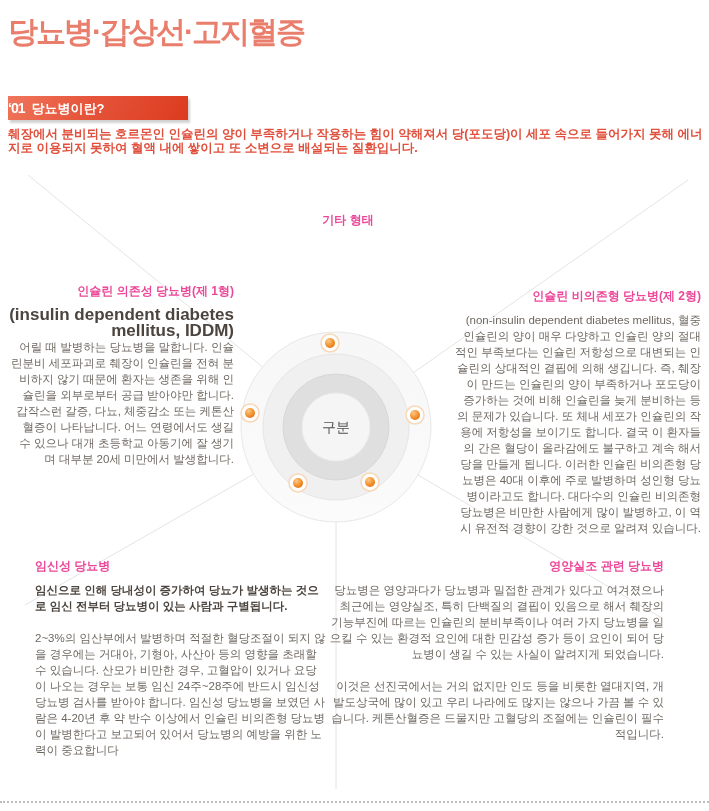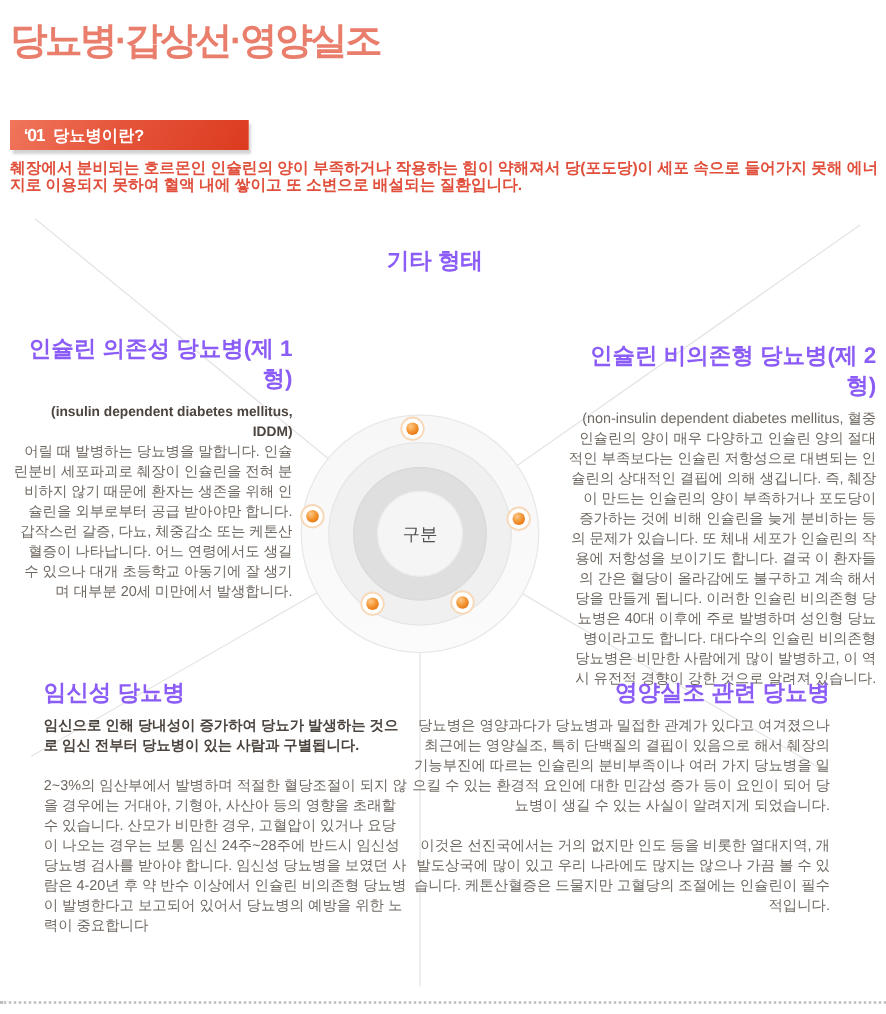--- a/index.html
+++ b/index.html
@@ -7,57 +7,57 @@
   .page { position:relative; width:709px; height:811px; background:#fff; overflow:hidden; }
 
   .main-title {
     position:absolute; left:8px; top:12px;
     font-size:30px; font-weight:bold; color:#e97e6d; letter-spacing:-2px;
   }
 
   .section-bar {
     position:absolute; left:8px; top:96px; width:180px; height:24px;
     background:linear-gradient(120deg,#f0765c 0%,#e5543a 45%,#dc3b1f 100%);
-    color:#fff; line-height:24px; padding-left:11px;
+    color:#fff; line-height:24px; 
     box-shadow:2px 3px 2px rgba(0,0,0,0.18);
     font-weight:bold; font-size:13px; white-space:nowrap;
   }
   .section-bar .num { font-size:14px; margin-right:7px; letter-spacing:-1px; }
 
   .intro {
     position:absolute; left:8px; top:127px; width:697px;
     font-size:12.5px; font-weight:bold; color:#e0503c; line-height:14px;
   }
 
   .diagram-svg { position:absolute; left:0; top:0; z-index:0; }
 
   .card { position:absolute; z-index:2; }
-  .card-title { font-size:18px; font-weight:bold; color:#8b5cf6; margin:0 0 7px 0; }
-  .card-sub   { font-size:11px; font-weight:bold; color:#4c443e; line-height:16px; margin:0; }
+  .card-title { font-size:12px; font-weight:bold; color:#ec4899; margin:16px 0 7px 0; }
+  .card-sub   { font-size:17px; font-weight:bold; color:#4c443e; line-height:16px; margin:0; }
   .card-body  { font-size:11.5px; color:#6e6760; line-height:16px; margin:0; }
   .card-body.highlight { font-weight:bold; color:#4c443e; }
   .gap { height:16px; }
 
   .card-other { left:158px; top:196px; width:380px; text-align:center; }
   .card-type1 { left:8px;  top:267px; width:226px; text-align:right; }
   .card-type2 { left:453px; top:272px; width:248px; text-align:right; }
   .card-gest  { left:35px; top:542px; width:293px; text-align:left; }
   .card-maln  { left:328px; top:542px; width:336px; text-align:right; }
 
   .bottom-dotted {
     position:absolute; left:0; top:801px; width:709px; height:0;
     border-top:2px dotted #bdbdbd; z-index:3;
   }
 </style>
 </head>
 <body>
 
 <div class="page">
 
-  <div class="main-title">당뇨병·갑상선·영양실조</div>
+  <div class="main-title">당뇨병·갑상선·고지혈증</div>
 
   <div class="section-bar">
     <span class="num">‘01</span><span>당뇨병이란?</span>
   </div>
 
   <div class="intro">췌장에서 분비되는 호르몬인 인슐린의 양이 부족하거나 작용하는 힘이 약해져서 당(포도당)이 세포 속으로 들어가지 못해 에너지로 이용되지 못하여 혈액 내에 쌓이고 또 소변으로 배설되는 질환입니다.</div>
 
   <svg class="diagram-svg" width="709" height="811" viewBox="0 0 709 811">
     <defs>
       <radialGradient id="dotGrad" cx="35%" cy="30%" r="80%">

